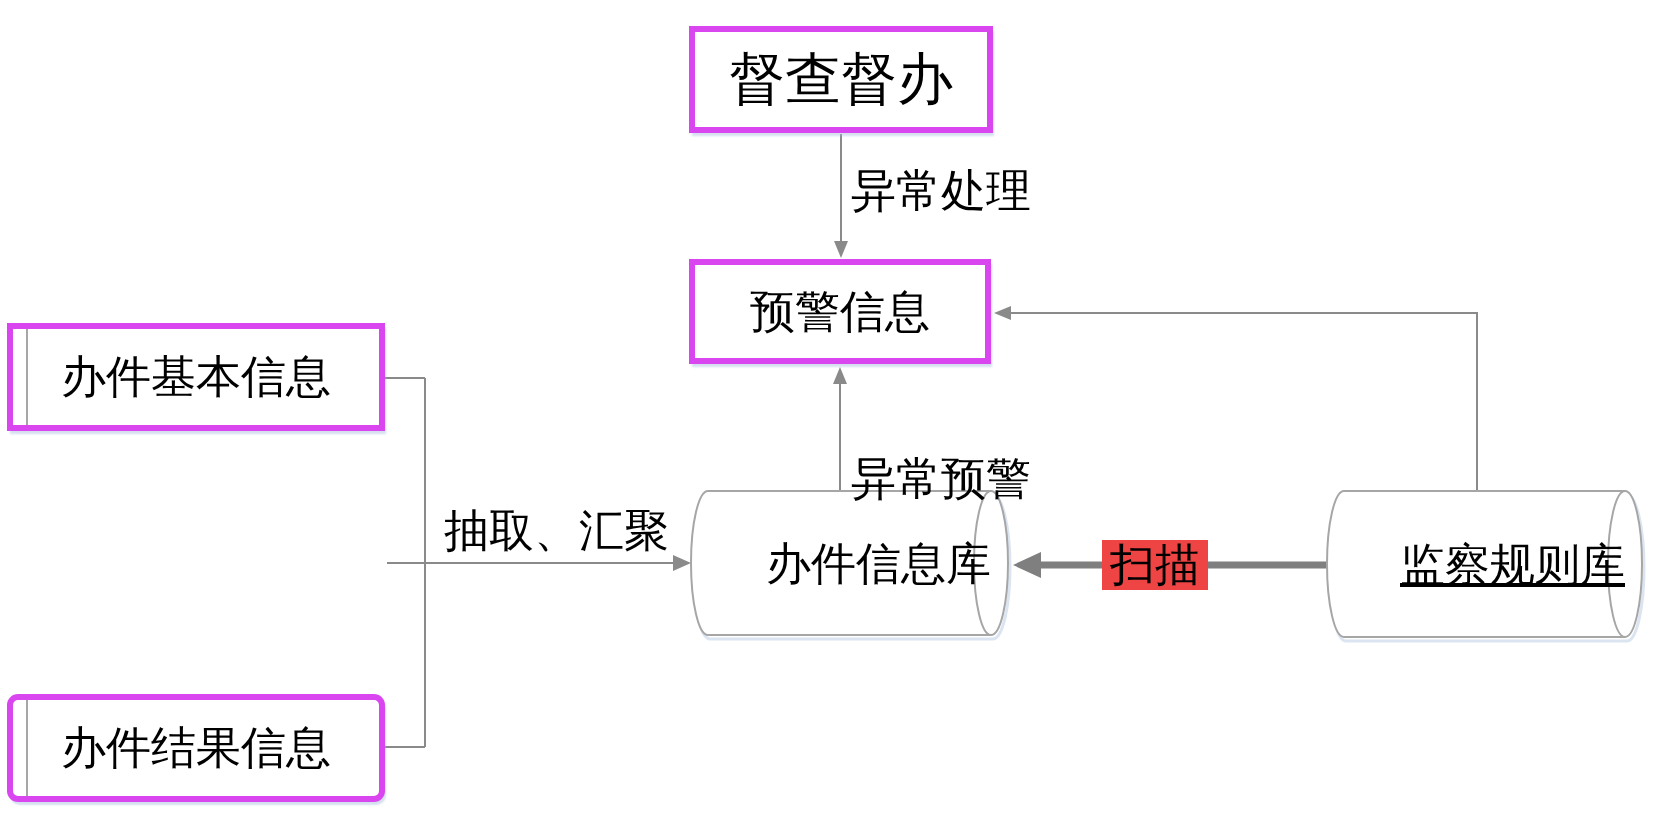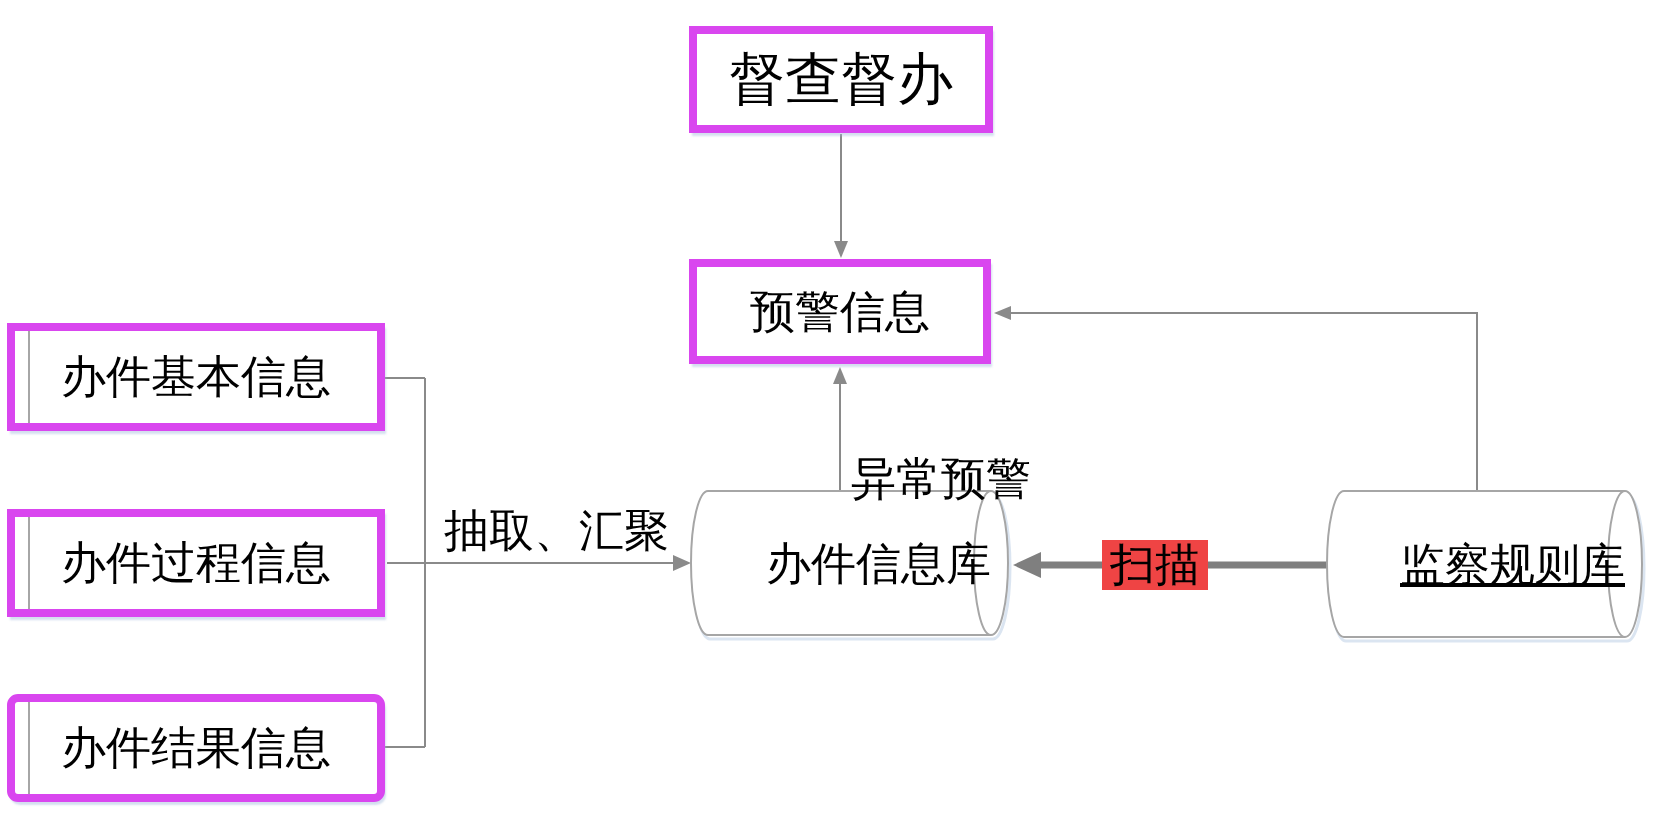--- a/index.html
+++ b/index.html
@@ -18,21 +18,21 @@
   .edges-svg {
     position: absolute;
     left: 0; top: 0;
     width: 1654px;
     height: 822px;
   }
   .node-box {
     position: absolute;
     box-sizing: border-box;
     background: #ffffff;
-    border: 8px solid #d946ef;
+    border: 6px solid #d946ef;
     display: flex;
     align-items: center;
     justify-content: center;
     color: #000000;
     box-shadow: 2px 4px 2px -1px rgba(160, 185, 220, 0.45);
   }
   .node-box .label {
     white-space: nowrap;
   }
   .side-bar {
@@ -131,30 +131,27 @@
 
   <div class="node-box box-warning">
     <span class="label">预警信息</span>
   </div>
 
   <div class="node-box box-left box-basic">
     <span class="side-bar"></span>
     <span class="label">办件基本信息</span>
   </div>
 
-  <div class="node-box box-left box-process">
-    <span class="side-bar"></span>
-    <span class="label">办件过程信息</span>
-  </div>
 
   <div class="node-box box-left box-result">
     <span class="side-bar"></span>
     <span class="label">办件结果信息</span>
   </div>
 
   <div class="cyl-label label-case-db">办件信息库</div>
   <div class="cyl-label label-rule-db">监察规则库</div>
 
+  <div class="edge-label label-exception-handling">异常处理</div>
   <div class="edge-label label-exception-warning">异常预警</div>
   <div class="edge-label label-extract">抽取、汇聚</div>
   <div class="edge-label label-scan">扫描</div>
 
 </div>
 
 </body></html>

